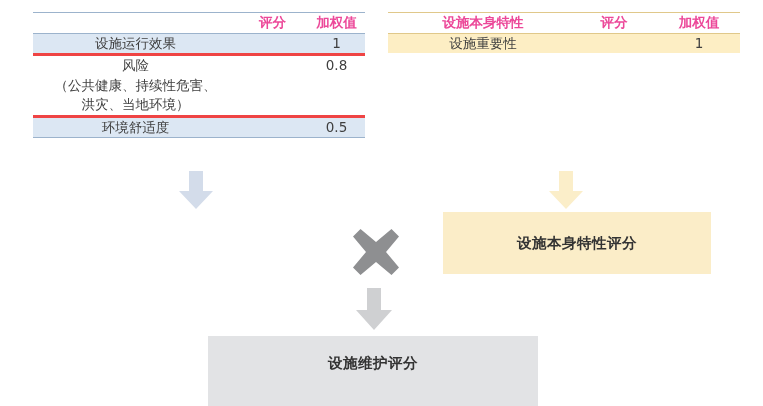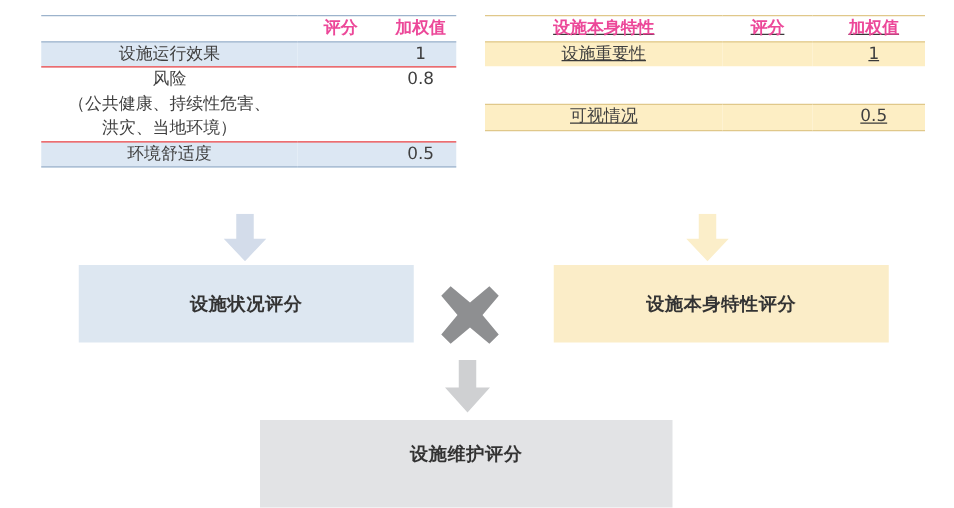--- a/index.html
+++ b/index.html
@@ -25,24 +25,24 @@
     font-weight:bold;color:#ec4899;
     font-size:13.5px;
   }
 
   
   #tbl-left{left:33px;top:12px;width:332px;}
   #tbl-left .rule-top{border-top:1.6px solid #9cb3cc;}
   #tbl-left .rule-mid{border-top:1.1px solid #9cb3cc;}
   #tbl-left .rule-bot{border-bottom:1.1px solid #9cb3cc;margin-top:18px;}
   #tbl-left .shade{background:#dce7f3;}
-  #tbl-left .thinline{border-top:1px solid #ef4444;}
+  #tbl-left .thinline{border-top:3px solid #ef4444;}
 
   
-  #tbl-right{left:388px;top:12px;width:352px;text-decoration:underline;}
+  #tbl-right{left:388px;top:12px;width:352px;}
   #tbl-right .shade{background:#fdeec4;padding-left:24px;}
 
   .c-name{padding-left:6px;}
   .c-score{padding-left:4px;}
   .c-weight{padding-left:4px;}
 
   .cellpad{padding-top:5px;padding-bottom:5px;}
   .tallpad{padding-top:5px;padding-bottom:6px;}
 
   
@@ -129,25 +129,20 @@
         <td class="c-weight cellpad" style="border-top:1.1px solid #e0c88a;padding-left:8px;">1</td>
       </tr>
 
 
       <tr>
         <td class="c-name" style="height:30px;"></td>
         <td class="c-score"></td>
         <td class="c-weight" style="padding-left:8px;"></td>
       </tr>
 
-      <tr class="shade">
-        <td class="c-name cellpad" style="border-top:1.1px solid #e0c88a;border-bottom:1.1px solid #e0c88a;">可视情况</td>
-        <td class="c-score cellpad" style="border-top:1.1px solid #e0c88a;border-bottom:1.1px solid #e0c88a;"></td>
-        <td class="c-weight cellpad" style="border-top:1.1px solid #e0c88a;border-bottom:1.1px solid #e0c88a;padding-left:8px;">0.5</td>
-      </tr>
     </tbody>
   </table>
 
   <div class="arrow" id="arrow-left">
     <svg width="40" height="40" viewBox="0 0 40 40">
       <polygon points="13,0 27,0 27,20 37,20 20,38 3,20 13,20" fill="#d3dcea"></polygon>
     </svg>
   </div>
 
   <div class="arrow" id="arrow-right">
@@ -161,23 +156,20 @@
       <polygon points="15,0 29,0 29,22 40,22 22,42 4,22 15,22" fill="#cfd0d2"></polygon>
     </svg>
   </div>
 
   <div id="mult" title="×">
     <svg width="52" height="52" viewBox="0 0 52 52">
       <path d="M 10.5,3 L 26,16 L 41.5,3 L 49,10.5 L 36,26 L 49,41.5 L 41.5,49 L 26,36 L 10.5,49 L 3,41.5 L 16,26 L 3,10.5 Z" fill="#8e8f91"></path>
     </svg>
   </div>
 
-  <div class="box" id="box-condition">
-    <span>设施状况评分</span>
-  </div>
 
   <div class="box" id="box-intrinsic">
     <span>设施本身特性评分</span>
   </div>
 
   <div class="box" id="box-result">
     <span style="position:relative;top:-10px;">设施维护评分</span>
   </div>
 
 </div>

